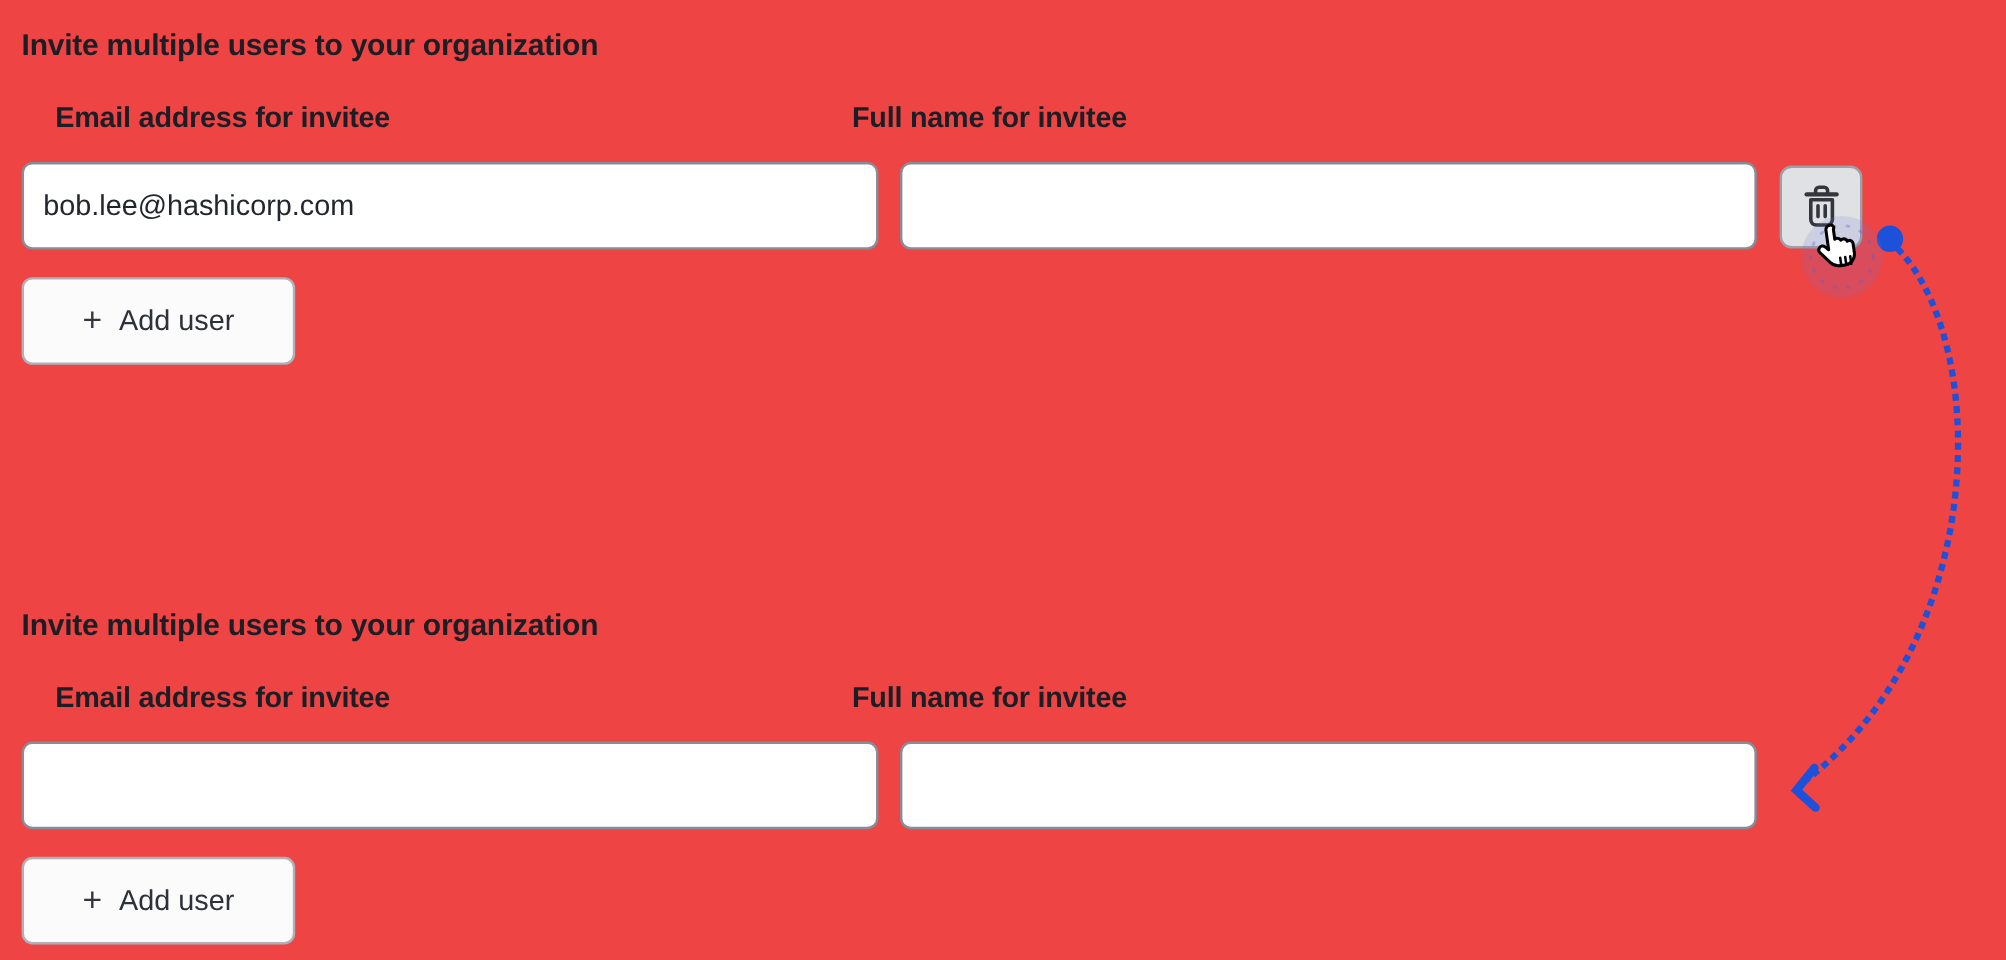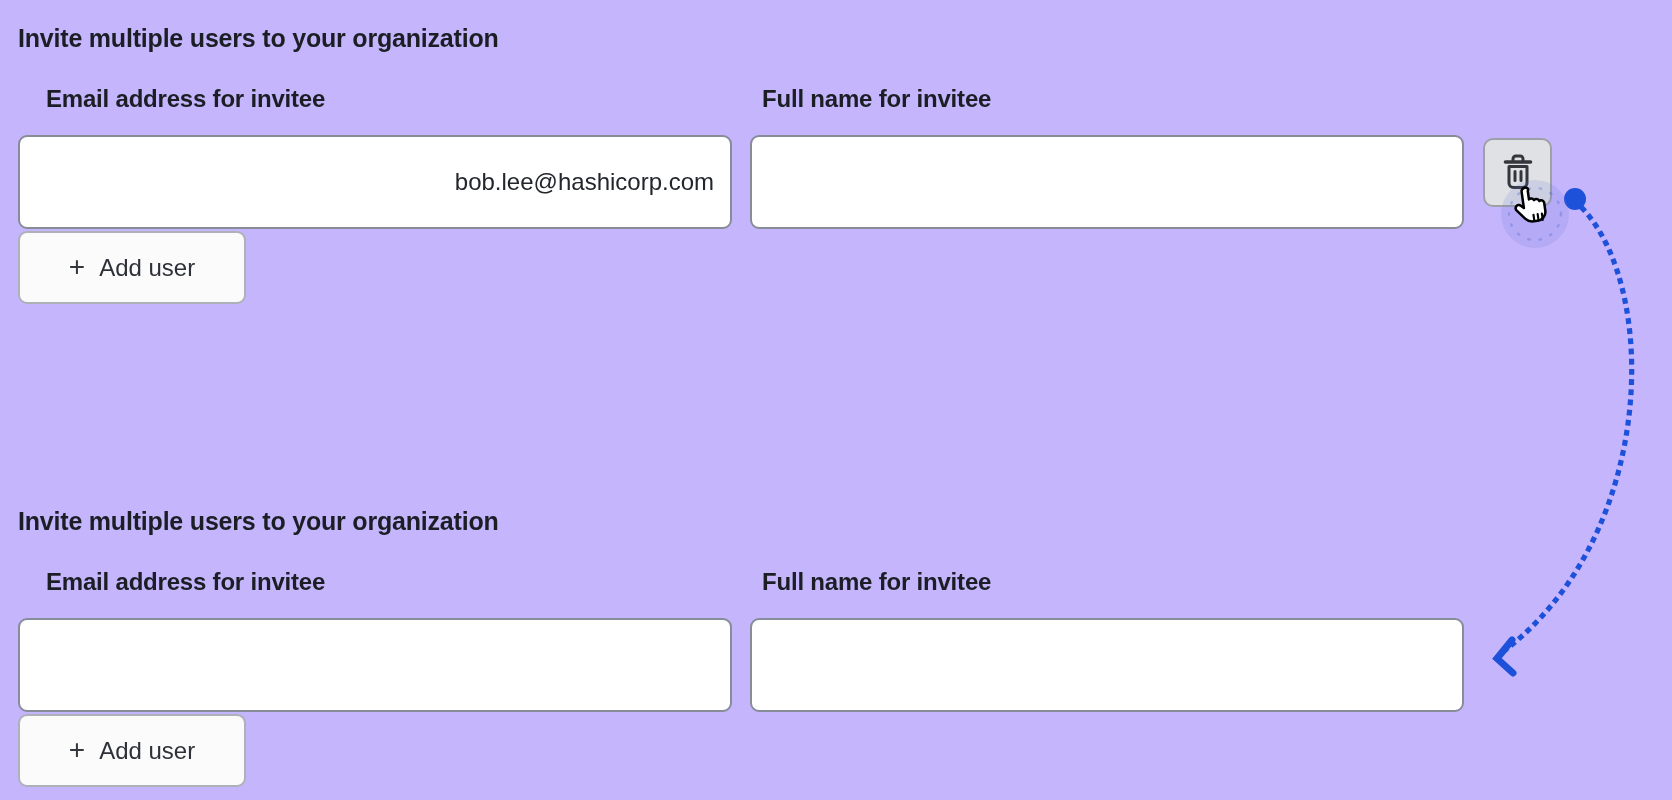--- a/index.html
+++ b/index.html
@@ -5,21 +5,21 @@
   * { margin: 0; padding: 0; box-sizing: border-box; }
   html, body { background: #ffffff; }
   body {
     font-family: "Liberation Sans", "DejaVu Sans", sans-serif;
     color: #1b1e24;
   }
   .stage {
     position: relative;
     width: 1672px;
     height: 800px;
-    background: #c4b5fd;
+    background: #ef4444;
     overflow: hidden;
   }
   .invite-section {
     position: absolute;
     left: 18px;
     right: 0;
   }
   .sec1 { top: 21px; }
   .sec2 { top: 504px; }
   .section-heading {
@@ -36,35 +36,34 @@
     position: absolute;
     top: 64px;
     font-size: 24px;
     line-height: 28px;
     font-weight: 700;
     letter-spacing: -0.2px;
     color: #1b1e24;
     white-space: nowrap;
   }
   .email-col { left: 0; margin-left: 28px; }
-  .name-col  { left: 744px; }
+  .name-col  { left: 692px; }
   .text-input {
     position: absolute;
     top: 114px;
-    height: 94px;
+    height: 73px;
     width: 714px;
     border: 2px solid #878c99;
     border-radius: 9px;
     background: #ffffff;
     font-family: inherit;
     font-size: 24px;
     color: #23262d;
     padding: 0 16px;
     outline: none;
-    text-align: right;
   }
   .email-input { left: 0; }
   .name-input  { left: 732px; }
   .trash-btn {
     position: absolute;
     left: 1465px;
     top: 117px;
     width: 69px;
     height: 69px;
     border: 2px solid #9da0a6;

